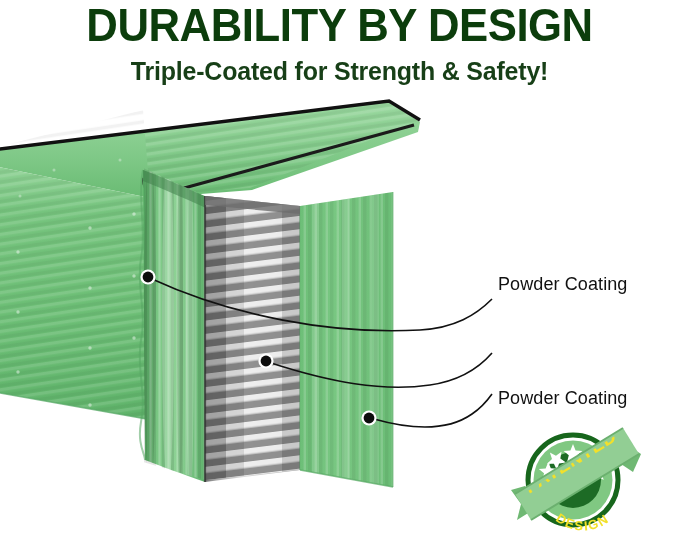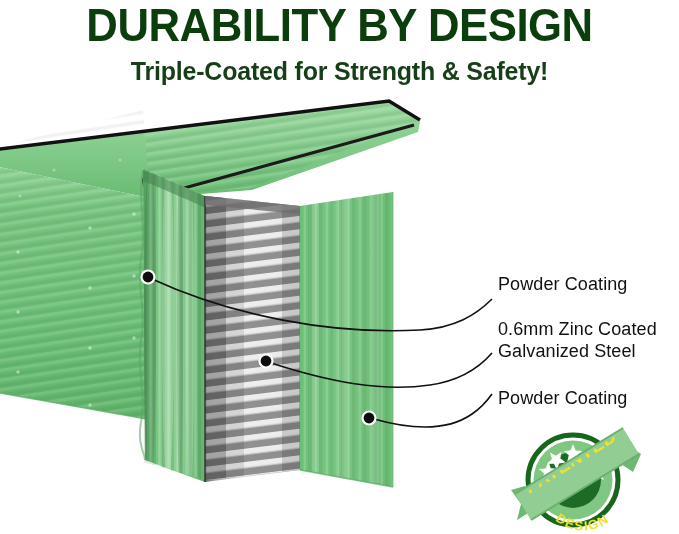--- a/index.html
+++ b/index.html
@@ -272,22 +272,20 @@
         <circle cx="266" cy="361" r="5.4" fill="#0d0d0d"></circle>
       </g>
       <g>
         <circle cx="369" cy="418" r="7.6" fill="#ffffff"></circle>
         <circle cx="369" cy="418" r="5.4" fill="#0d0d0d"></circle>
       </g>
     </g>
   </svg>
 
   <div class="callout" id="callout-0">Powder Coating</div>
-  <div class="callout" id="callout-1">0.6mm Zinc Coated
-Galvanized Steel</div>
   <div class="callout" id="callout-2">Powder Coating</div>
 
   <svg id="badge" viewBox="0 0 140 110" xmlns="http://www.w3.org/2000/svg">
     <defs>
       <clipPath id="clipRibbonTop">
         <path d="M 14,74 L 118,8 L 134,34 L 30,100 Z"></path>
       </clipPath>
       <path id="arcBottom" d="M 44,86 A 42,42 0 0 0 122,66" fill="none"></path>
     </defs>
 

